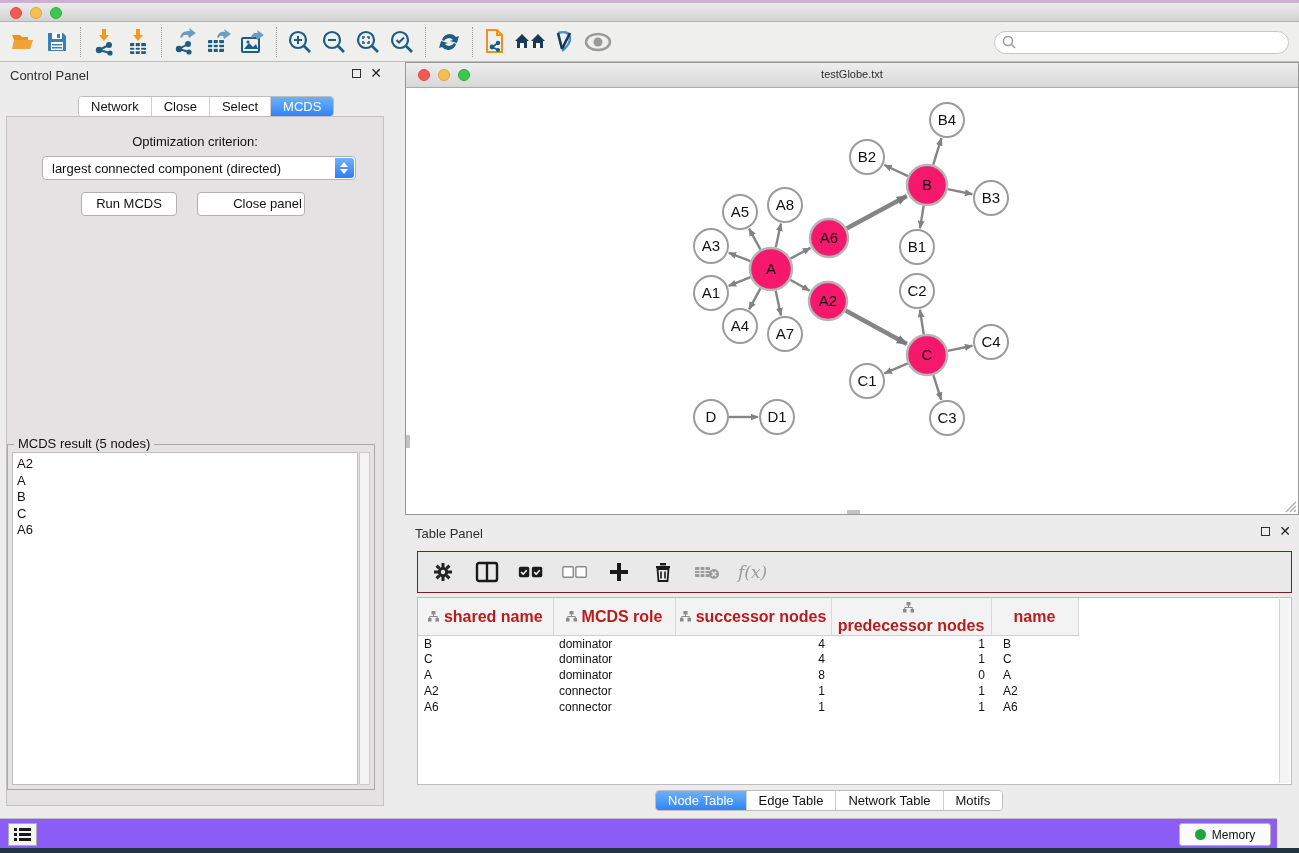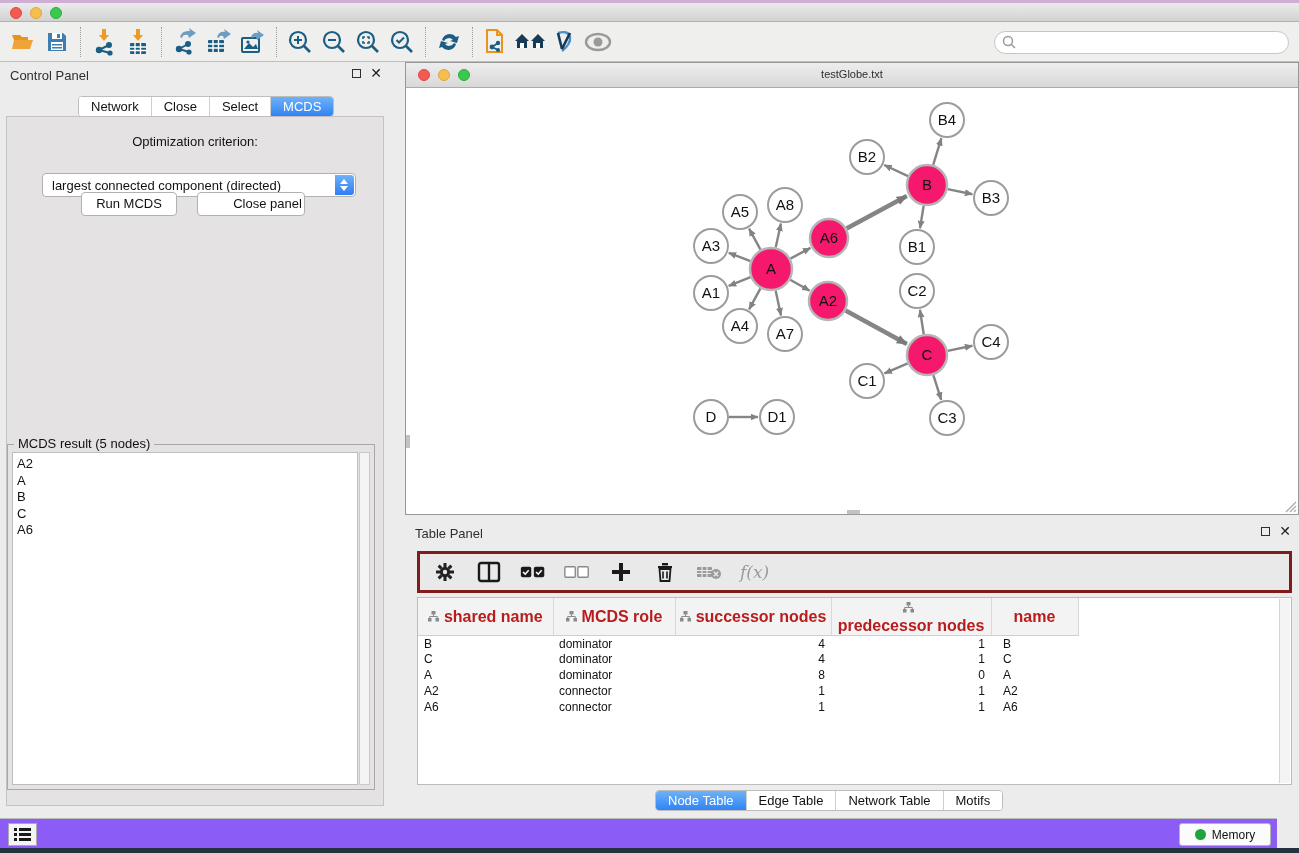--- a/index.html
+++ b/index.html
@@ -42,21 +42,21 @@
                 background:#e4e2e2; border:1px solid #c3c3c3; }
   .seg-bar { position:absolute; display:flex; height:21px; border:1px solid #bdbdbd; border-radius:4px;
              background:#fff; overflow:hidden; z-index:5; }
   .seg { font-size:13px; color:#111; padding:2px 12px 8px; border-right:1px solid #cfcfcf;
          background:#fff; text-align:center; cursor:default; white-space:nowrap; }
   .seg:last-child { border-right:none; }
   .seg.active { background:linear-gradient(#6fb1f8,#2f84f4); color:#fff; }
   .cp-tabs { left:78px; top:34px; }
   .opt-label { position:absolute; left:0; width:390px; top:72px; text-align:center; font-size:13px; color:#111; }
   .dropdown { position:absolute; left:42px; top:94px; width:314px; height:24px; background:#fff;
-              border:1px solid #b1b1b1; border-radius:4px; font-size:13px;margin-top:17px; }
+              border:1px solid #b1b1b1; border-radius:4px; font-size:13px; }
   .dropdown .dd-text { position:absolute; left:9px; top:4px; color:#111; }
   .dd-step { position:absolute; right:1px; top:1px; bottom:1px; width:19px; border-radius:0 3px 3px 0;
              background:linear-gradient(#71b1f9,#2f7df0); }
   .dd-step .up, .dd-step .down { position:absolute; left:5px; width:0; height:0;
              border-left:4.5px solid transparent; border-right:4.5px solid transparent; }
   .dd-step .up   { top:4px;  border-bottom:5px solid #fff; }
   .dd-step .down { bottom:4px; border-top:5px solid #fff; }
   .cp-btn { position:absolute; top:130px; height:24px; background:#fff; border:1px solid #b1b1b1;
             border-radius:4px; font-size:13px; color:#111; text-align:center; padding-top:3px; cursor:default; }
   #run-btn   { left:81px;  width:96px; }
@@ -79,21 +79,21 @@
                          font-size:11px; color:#2e2e2e; }
   .net-tl { position:absolute; top:6px; width:12px; height:12px; border-radius:50%; }
   .net-canvas { position:absolute; left:0; top:26px; right:0; bottom:0; background:#fff; overflow:hidden; }
   .grip { position:absolute; right:1px; bottom:1px; width:14px; height:14px; opacity:.8; }
   .edge-handle-left  { position:absolute; left:0; top:372px; width:4px; height:13px; background:#c2c2c2; }
   .edge-handle-bot   { position:absolute; left:441px; bottom:0; width:13px; height:4px; background:#c2c2c2; }
 
   
   .table-panel { position:absolute; left:405px; top:520px; width:894px; height:295px; background:#ececec; }
   .tp-toolbar { position:absolute; left:12px; top:31px; width:875px; height:42px; background:#e9e9e9;
-                border:3px solid #7f1d1d; display:flex; align-items:center; padding-left:12px; gap:18px; }
+                border:1px solid #7f1d1d; display:flex; align-items:center; padding-left:12px; gap:18px; }
   .tp-ic { display:flex; align-items:center; justify-content:center; width:26px; height:26px; cursor:default; }
   .fx { font-family:"DejaVu Serif","Liberation Serif",serif; font-style:italic; font-size:17px; color:#9a9a9a; }
   .table-wrap { position:absolute; left:12px; top:77px; width:875px; height:188px; background:#fff;
                 border:1px solid #bdbdbd; overflow:hidden; }
   table.data { border-collapse:collapse; font-size:12px; color:#111; table-layout:fixed; }
   table.data th { height:21px; background:#f3f3f3; border-right:1px solid #d8d8d8; border-bottom:1px solid #cfcfcf;
                   font-weight:bold; font-size:16px; color:#b91c1c; position:relative; }
   table.data th .hlabel { display:inline-block; vertical-align:middle; }
   table.data td { height:16px; padding:0 6px; white-space:nowrap; overflow:hidden; }
   td.num { text-align:right; padding-right:18px; }

